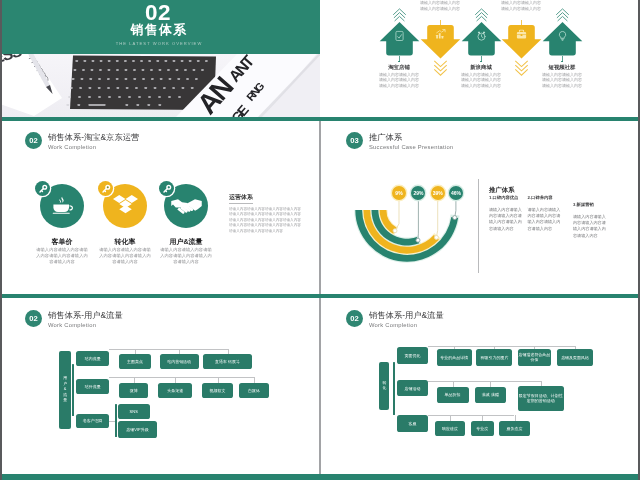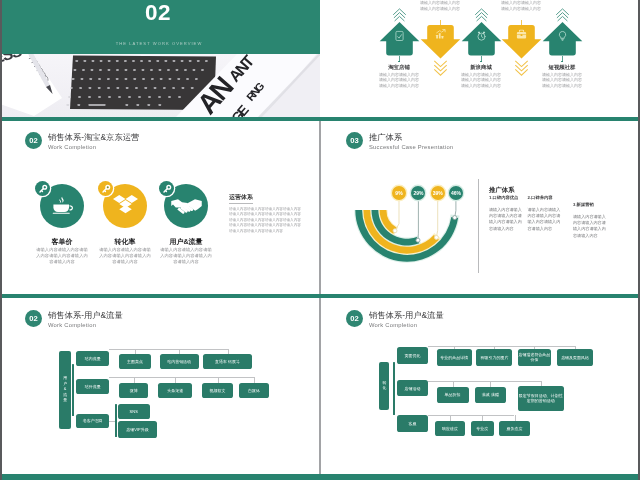--- a/index.html
+++ b/index.html
@@ -79,20 +79,21 @@
 </head>
 <body>
 
 <div id="page">
   <div class="edge l"></div>
   <div class="edge r"></div>
 
   <div class="slide" id="s1">
     <div class="band"></div>
     <div class="num">02</div>
+    <div class="cn">销售体系</div>
     <div class="en">THE LATEST  WORK OVERVIEW</div>
     <div class="photo">
       <svg width="320" height="63" viewBox="0 0 320 63">
         <defs>
           <clipPath id="photoclip">
               <rect x="0" y="0" width="320" height="63"></rect>
             </clipPath>
           <clipPath id="posterclip">
               <path d="M176 63 L241 -4 L320 -4 L320 63 Z"></path>
             </clipPath>

